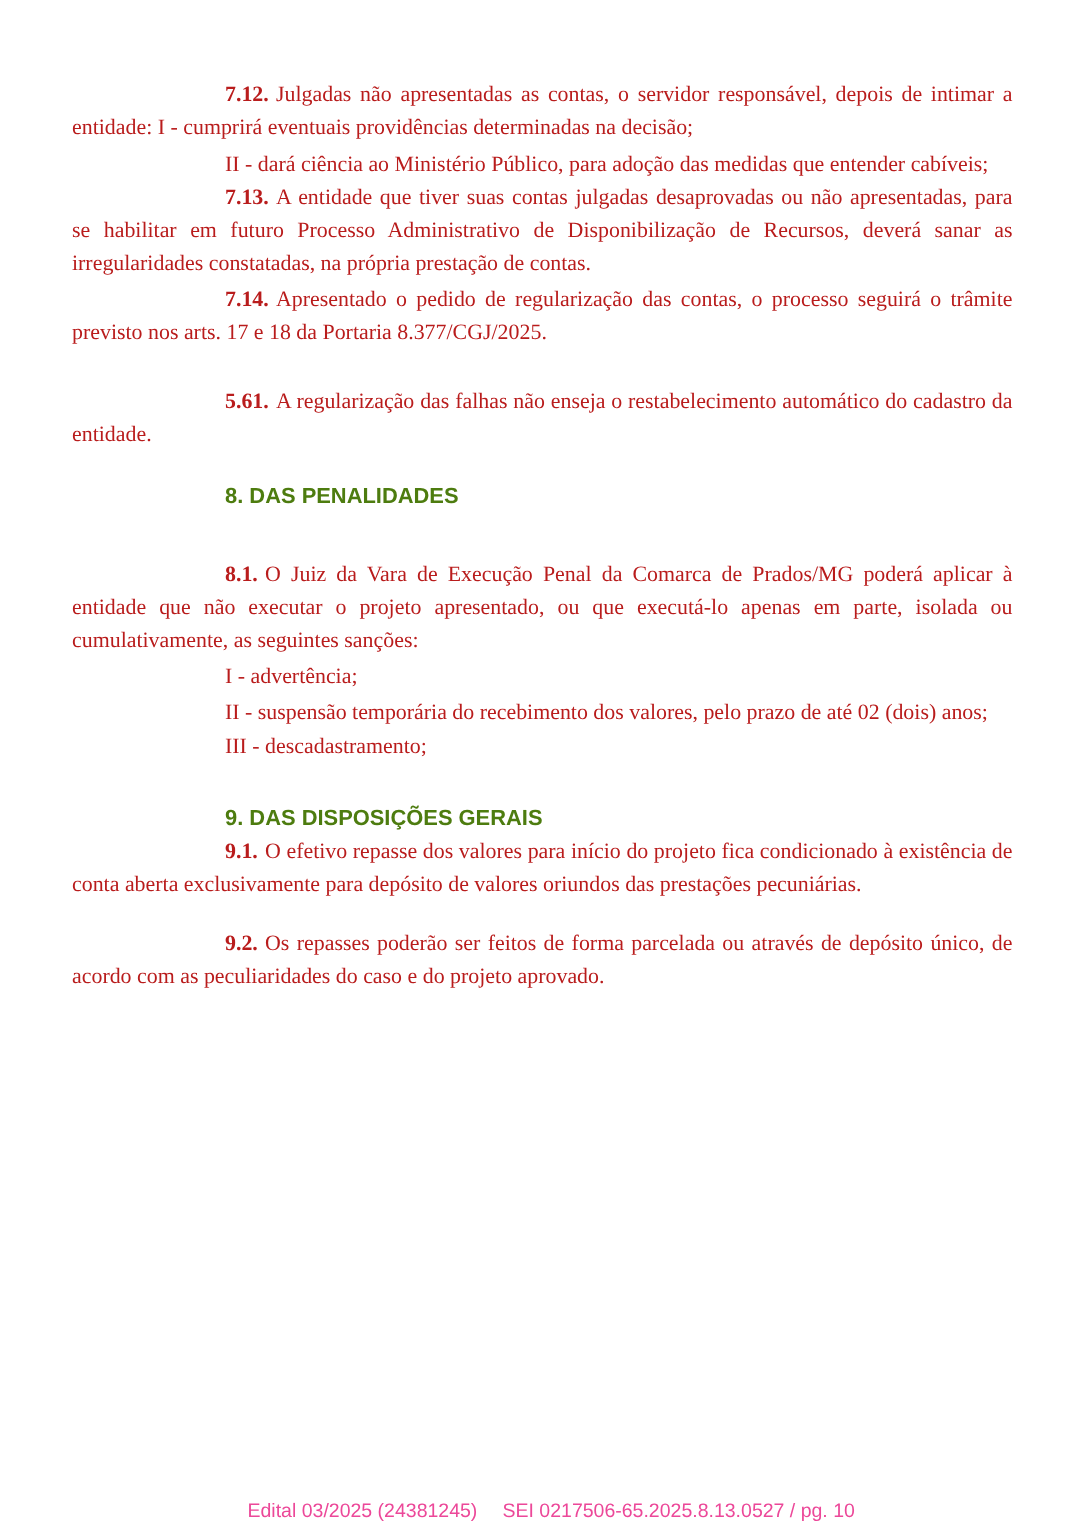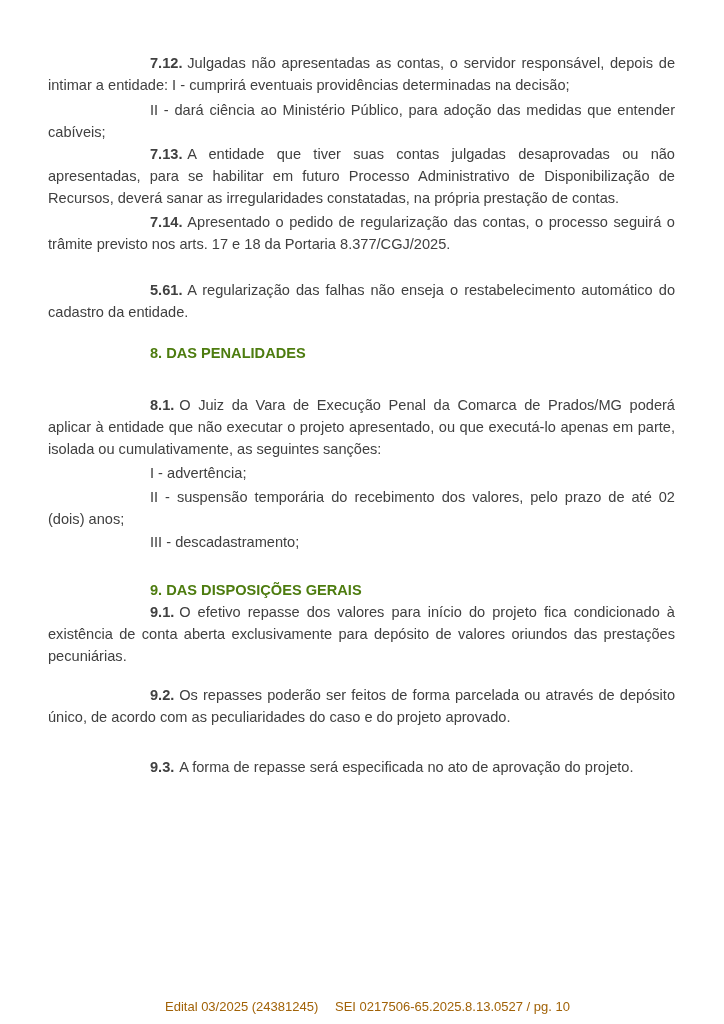--- a/index.html
+++ b/index.html
@@ -17,41 +17,42 @@
     top: 52px;
     left: 48px;
     width: 627px;
   }
   .para {
     margin: 0;
     font-size: 14.6px;
     line-height: 22px;
     text-align: justify;
     text-indent: 102px;
-    color: #404040;
+    color: #b91c1c;
+    font-family: Liberation Serif, serif;
   }
   .num {
     font-weight: bold;
     margin-right: 0.33em;
   }
   .num:empty { margin-right: 0; }
   .heading {
     margin: 0;
     font-size: 14.6px;
     line-height: 22px;
     font-weight: bold;
     text-indent: 102px;
     color: #4d7c0f;
   }
   .footer span {
     position: absolute;
     top: 999px;
     font-size: 13px;
     line-height: 16px;
-    color: #a16207;
+    color: #ec4899;
     white-space: nowrap;
   }
   .f-edital { left: 165px; }
   .f-sei { left: 335px; }
 </style>
 </head>
 <body>
 
 <div class="page">
   <div class="content">
@@ -77,21 +78,20 @@
 
     <p class="para" style="margin-bottom:26px"><span class="num"></span><span>III - descadastramento;</span></p>
 
 
     <p class="heading" style=""><span>9. DAS DISPOSIÇÕES GERAIS</span></p>
 
     <p class="para" style="margin-bottom:17px"><span class="num">9.1.</span><span>O efetivo repasse dos valores para início do projeto fica condicionado à existência de conta aberta exclusivamente para depósito de valores oriundos das prestações pecuniárias.</span></p>
 
     <p class="para" style="margin-bottom:28px"><span class="num">9.2.</span><span>Os repasses poderão ser feitos de forma parcelada ou através de depósito único, de acordo com as peculiaridades do caso e do projeto aprovado.</span></p>
 
-    <p class="para" style="margin-bottom:0"><span class="num">9.3.</span><span>A forma de repasse será especificada no ato de aprovação do projeto.</span></p>
 
   </div>
 
   <div class="footer">
     <span class="f-edital">Edital 03/2025 (24381245)</span>
     <span class="f-sei">SEI 0217506-65.2025.8.13.0527 / pg. 10</span>
   </div>
 </div>
 
 </body></html>

